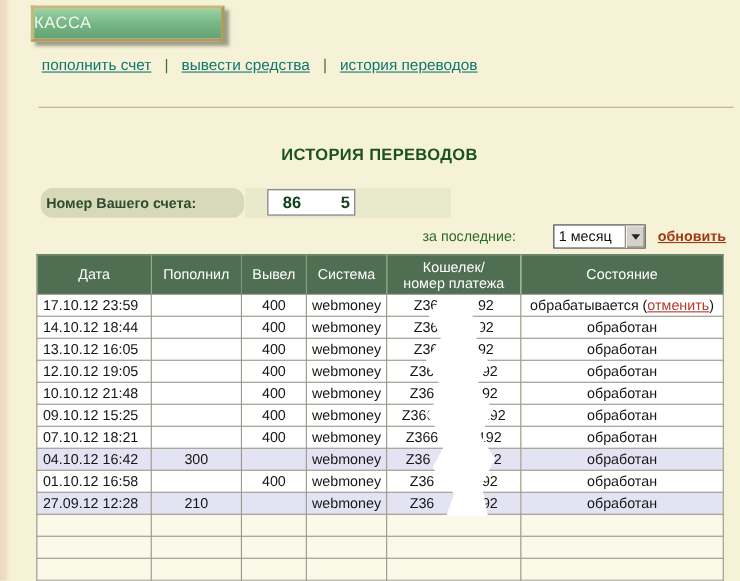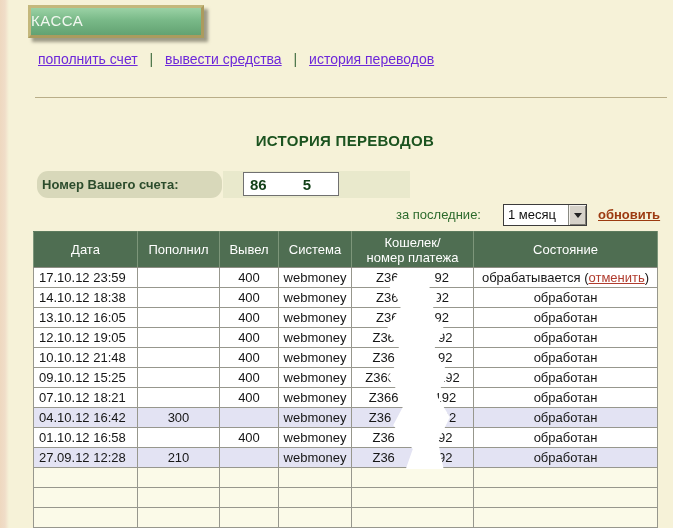--- a/index.html
+++ b/index.html
@@ -20,46 +20,46 @@
     border:3px solid #ab9b5e;
     border-top-color:#c4b87c;border-left-color:#c4b87c;
     box-shadow:4px 4px 3px rgba(86,84,70,.55);
   }
   .banner span{
     display:block;line-height:26px;
     color:#f1f7ef;font-size:15px;letter-spacing:.5px;
   }
   
   .nav{position:absolute;left:38px;top:51px;font-size:14px;white-space:nowrap;}
-  .nav a{color:#6d28d9;text-decoration:underline;}
+  .nav a{color:#0f766e;text-decoration:underline;}
   .nav .sep{color:#3e6b3e;margin:0 8px;}
   .hr{position:absolute;left:35px;top:97px;width:632px;height:1px;background:#b9ae88;}
   
   .title{
     position:absolute;left:33px;top:132px;width:624px;text-align:center;
     font-size:15px;font-weight:bold;color:#1b531f;letter-spacing:.3px;
   }
   
   .acc-label-cell{
     position:absolute;left:37px;top:171px;width:185px;height:27px;
     background:#d8d8ba;display:flex;align-items:center;
     font-size:13px;font-weight:bold;color:#2c4c2c;padding-left:5px;box-sizing:border-box;border-radius:11px;
   }
   .acc-value-cell{
     position:absolute;left:223px;top:171px;width:187px;height:27px;background:#e9e9cc;
   }
   .acc-input{
-    position:absolute;left:243px;top:172px;width:96px;height:24px;box-sizing:border-box;
+    position:absolute;left:243px;top:172px;width:80px;height:24px;box-sizing:border-box;
     background:#fff;border:1px solid #707070;
-    display:flex;align-items:center;padding-left:6px;
+    display:flex;align-items:center;padding-left:13px;
     font-size:15px;font-weight:bold;color:#113f17;
   }
   .acc-input .gap{display:inline-block;width:36px;}
   
-  .filter-label{position:absolute;left:396px;top:207px;font-size:13px;color:#2c6a2c;}
+  .filter-label{position:absolute;left:384px;top:207px;font-size:13px;color:#2c6a2c;}
   .select{
     position:absolute;left:503px;top:204px;width:84px;height:22px;box-sizing:border-box;
     background:#fff;border:1px solid #3c3c3c;display:flex;align-items:stretch;
   }
   .select .sel-text{flex:1;font-size:13px;color:#101010;padding:2px 4px 0 4px;overflow:hidden;white-space:nowrap;}
   .select .sel-btn{
     width:17px;background:#d6d2c9;border-left:1px solid #8a8a82;
     box-shadow:inset 1px 1px 0 #f4f2ee, inset -1px -1px 0 #7e7c74;
     display:flex;align-items:center;justify-content:center;cursor:default;
   }
@@ -159,21 +159,21 @@
     <tbody>
         <tr class="row-out">
           <td class="c-date">17.10.12 23:59</td>
           <td class="c-dep"></td>
           <td class="c-wd">400</td>
           <td class="c-sys">webmoney</td>
           <td class="c-wallet"><span>Z36</span><span class="wgap"></span><span>92</span></td>
           <td class="c-status">обрабатывается (<a href="#" class="cancel">отменить</a>)</td>
         </tr>
         <tr class="row-out">
-          <td class="c-date">14.10.12 18:38</td>
+          <td class="c-date">14.10.12 18:44</td>
           <td class="c-dep"></td>
           <td class="c-wd">400</td>
           <td class="c-sys">webmoney</td>
           <td class="c-wallet"><span>Z36</span><span class="wgap"></span><span>92</span></td>
           <td class="c-status">обработан</td>
         </tr>
         <tr class="row-out">
           <td class="c-date">13.10.12 16:05</td>
           <td class="c-dep"></td>
           <td class="c-wd">400</td>

